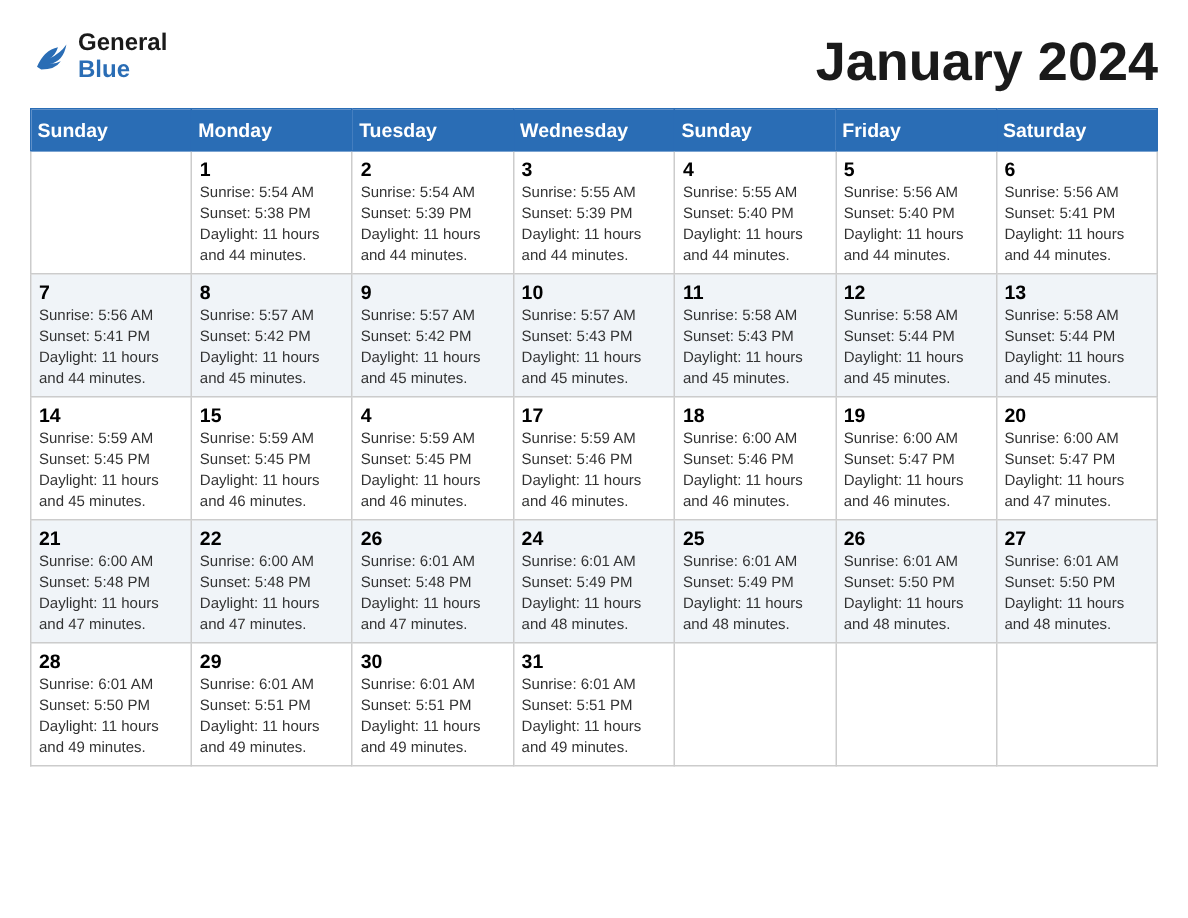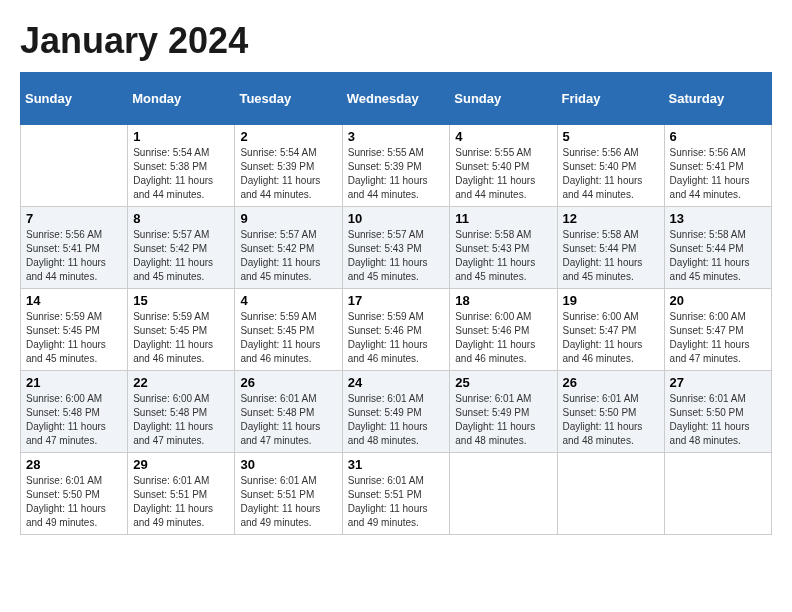--- a/index.html
+++ b/index.html
@@ -38,21 +38,21 @@
       color: #333;
     }
     .calendar-table {
       width: 100%;
       border-collapse: collapse;
       font-size: 11px;
     }
     .calendar-table th {
       background: #2a6db5;
       color: #fff;
-      padding: 18px 4px;
+      padding: 6px 4px;
       text-align: left;
       font-size: 13px;
       font-weight: bold;
       border: 1px solid #2a6db5;
     }
     .calendar-table td {
       border: 1px solid #ccc;
       padding: 4px 5px;
       vertical-align: top;
       width: 108px;
@@ -74,20 +74,29 @@
       line-height: 1.4;
     }
     .empty-cell {
       background: #fff !important;
     }
   </style>
 </head>
 <body>
 
 <div class="header">
+  <div class="logo">
+    <svg class="logo-bird" viewBox="0 0 30 30" xmlns="http://www.w3.org/2000/svg">
+      <path d="M5 22 Q10 10 20 8 Q18 14 14 16 Q22 12 26 6 Q24 18 14 20 Q18 20 22 18 Q18 24 8 24 Z" fill="#2a6db5"></path>
+    </svg>
+    <div>
+      <div style="font-size:16px;font-weight:bold;color:#1a1a1a;">General</div>
+      <div style="font-size:16px;font-weight:bold;color:#2a6db5;">Blue</div>
+    </div>
+  </div>
   <div class="title-block">
     <div class="month-title">January 2024</div>
   </div>
 </div>
 
 <table class="calendar-table">
   <thead>
     <tr>
       <th>Sunday</th>
       <th>Monday</th>

